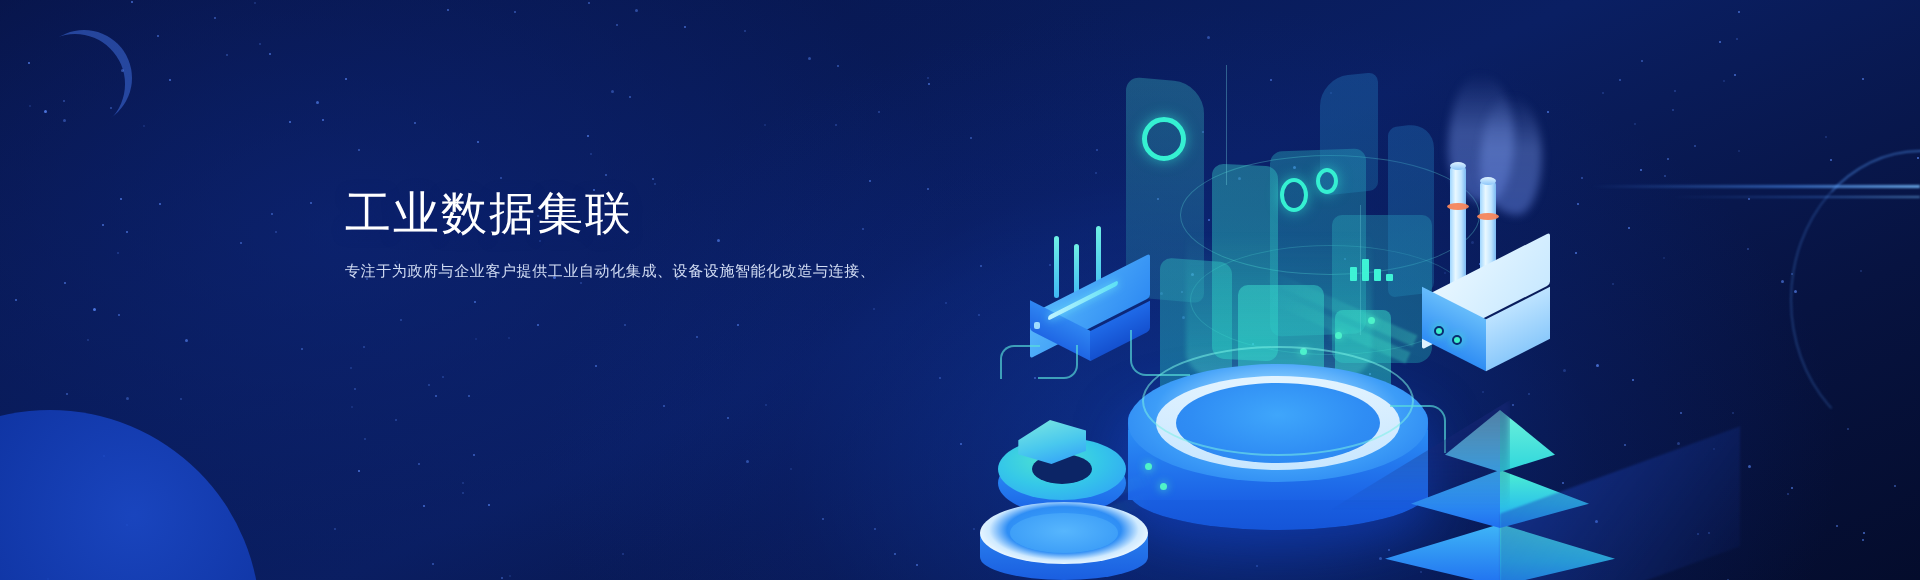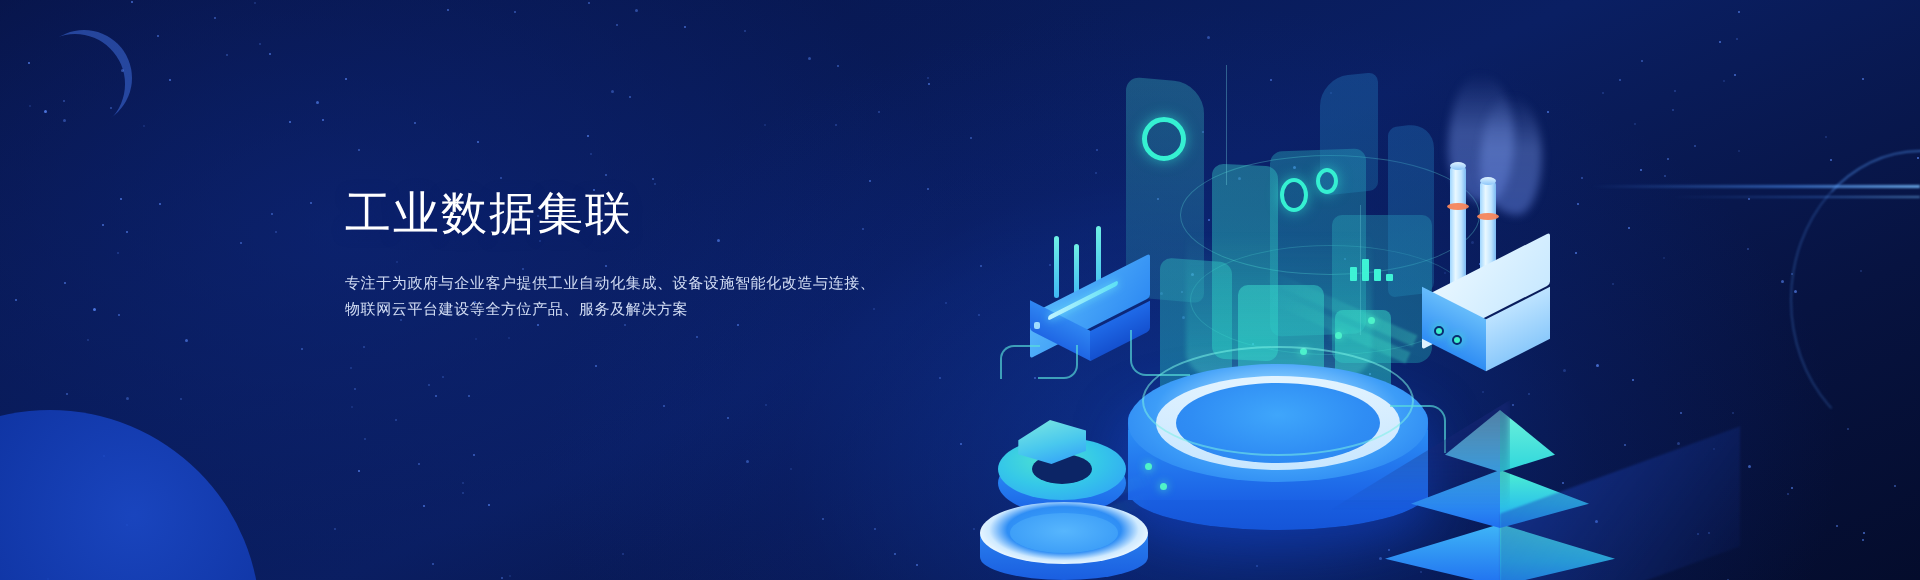--- a/index.html
+++ b/index.html
@@ -77,21 +77,21 @@
   .headline {
     color:#ffffff;
     font-size:46px;
     line-height:57px;
     font-weight:400;
     letter-spacing:2px;
     text-shadow:0 2px 14px rgba(10,30,110,0.8);
     white-space:nowrap;
   }
   .subcopy {
-    margin-top:28px;
+    margin-top:16px;
     color:#e2ecff;
     font-size:15px;
     line-height:26px;
     letter-spacing:.6px;
     white-space:nowrap;
     opacity:.92;
   }
 
   
   .illus { position:absolute; inset:0; z-index:20; pointer-events:none; }
@@ -690,16 +690,15 @@
       clip-path:polygon(0% 100%, 100% 0%, 100% 100%); filter:blur(3px);"></div>
 
     <div style="position:absolute; left:1500px; top:470px; width:240px; height:120px;
       background:linear-gradient(135deg, rgba(30,70,190,.45), rgba(16,40,120,.15));
       transform:skewY(-20deg); filter:blur(1px);"></div>
   </div>
 
   <div class="copy">
     <div class="headline">工业数据集联</div>
     <div class="subcopy">专注于为政府与企业客户提供工业自动化集成、设备设施智能化改造与连接、</div>
-    <div class="subcopy" style="margin-top:0;">物联网云平台建设等全方位产品、服务及解决方案</div>
   </div>
 
 </div>
 
 </body></html>

